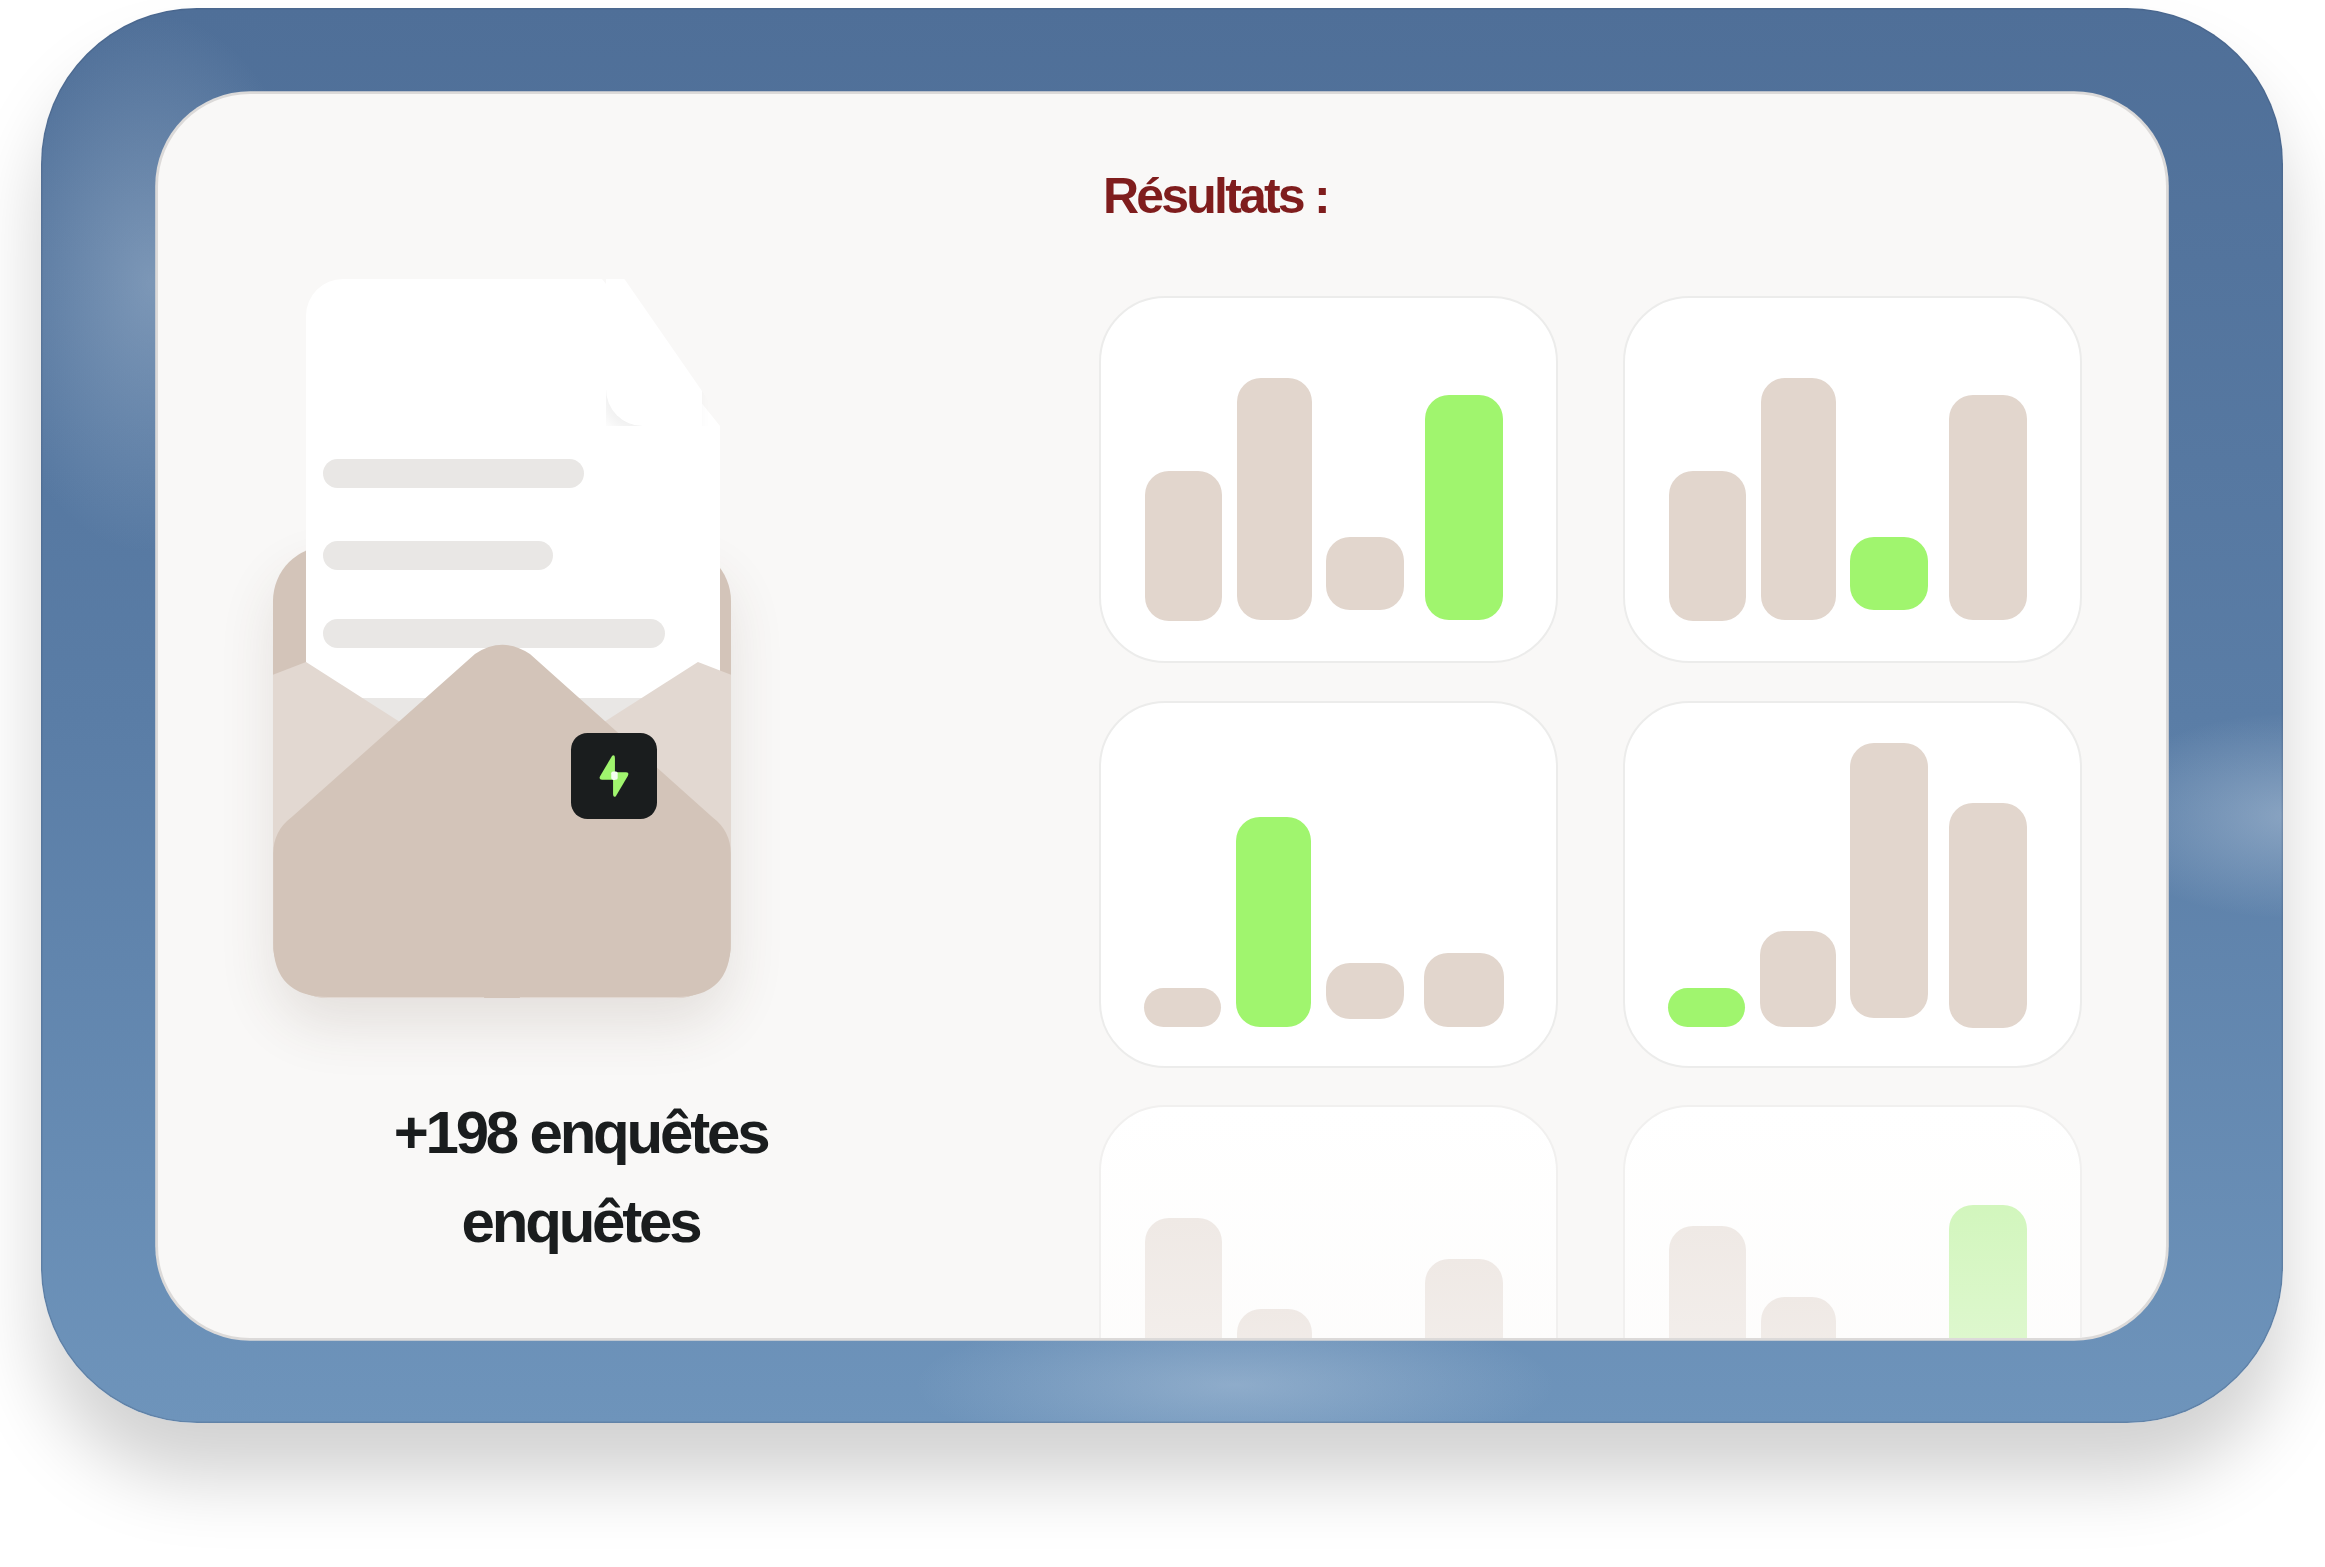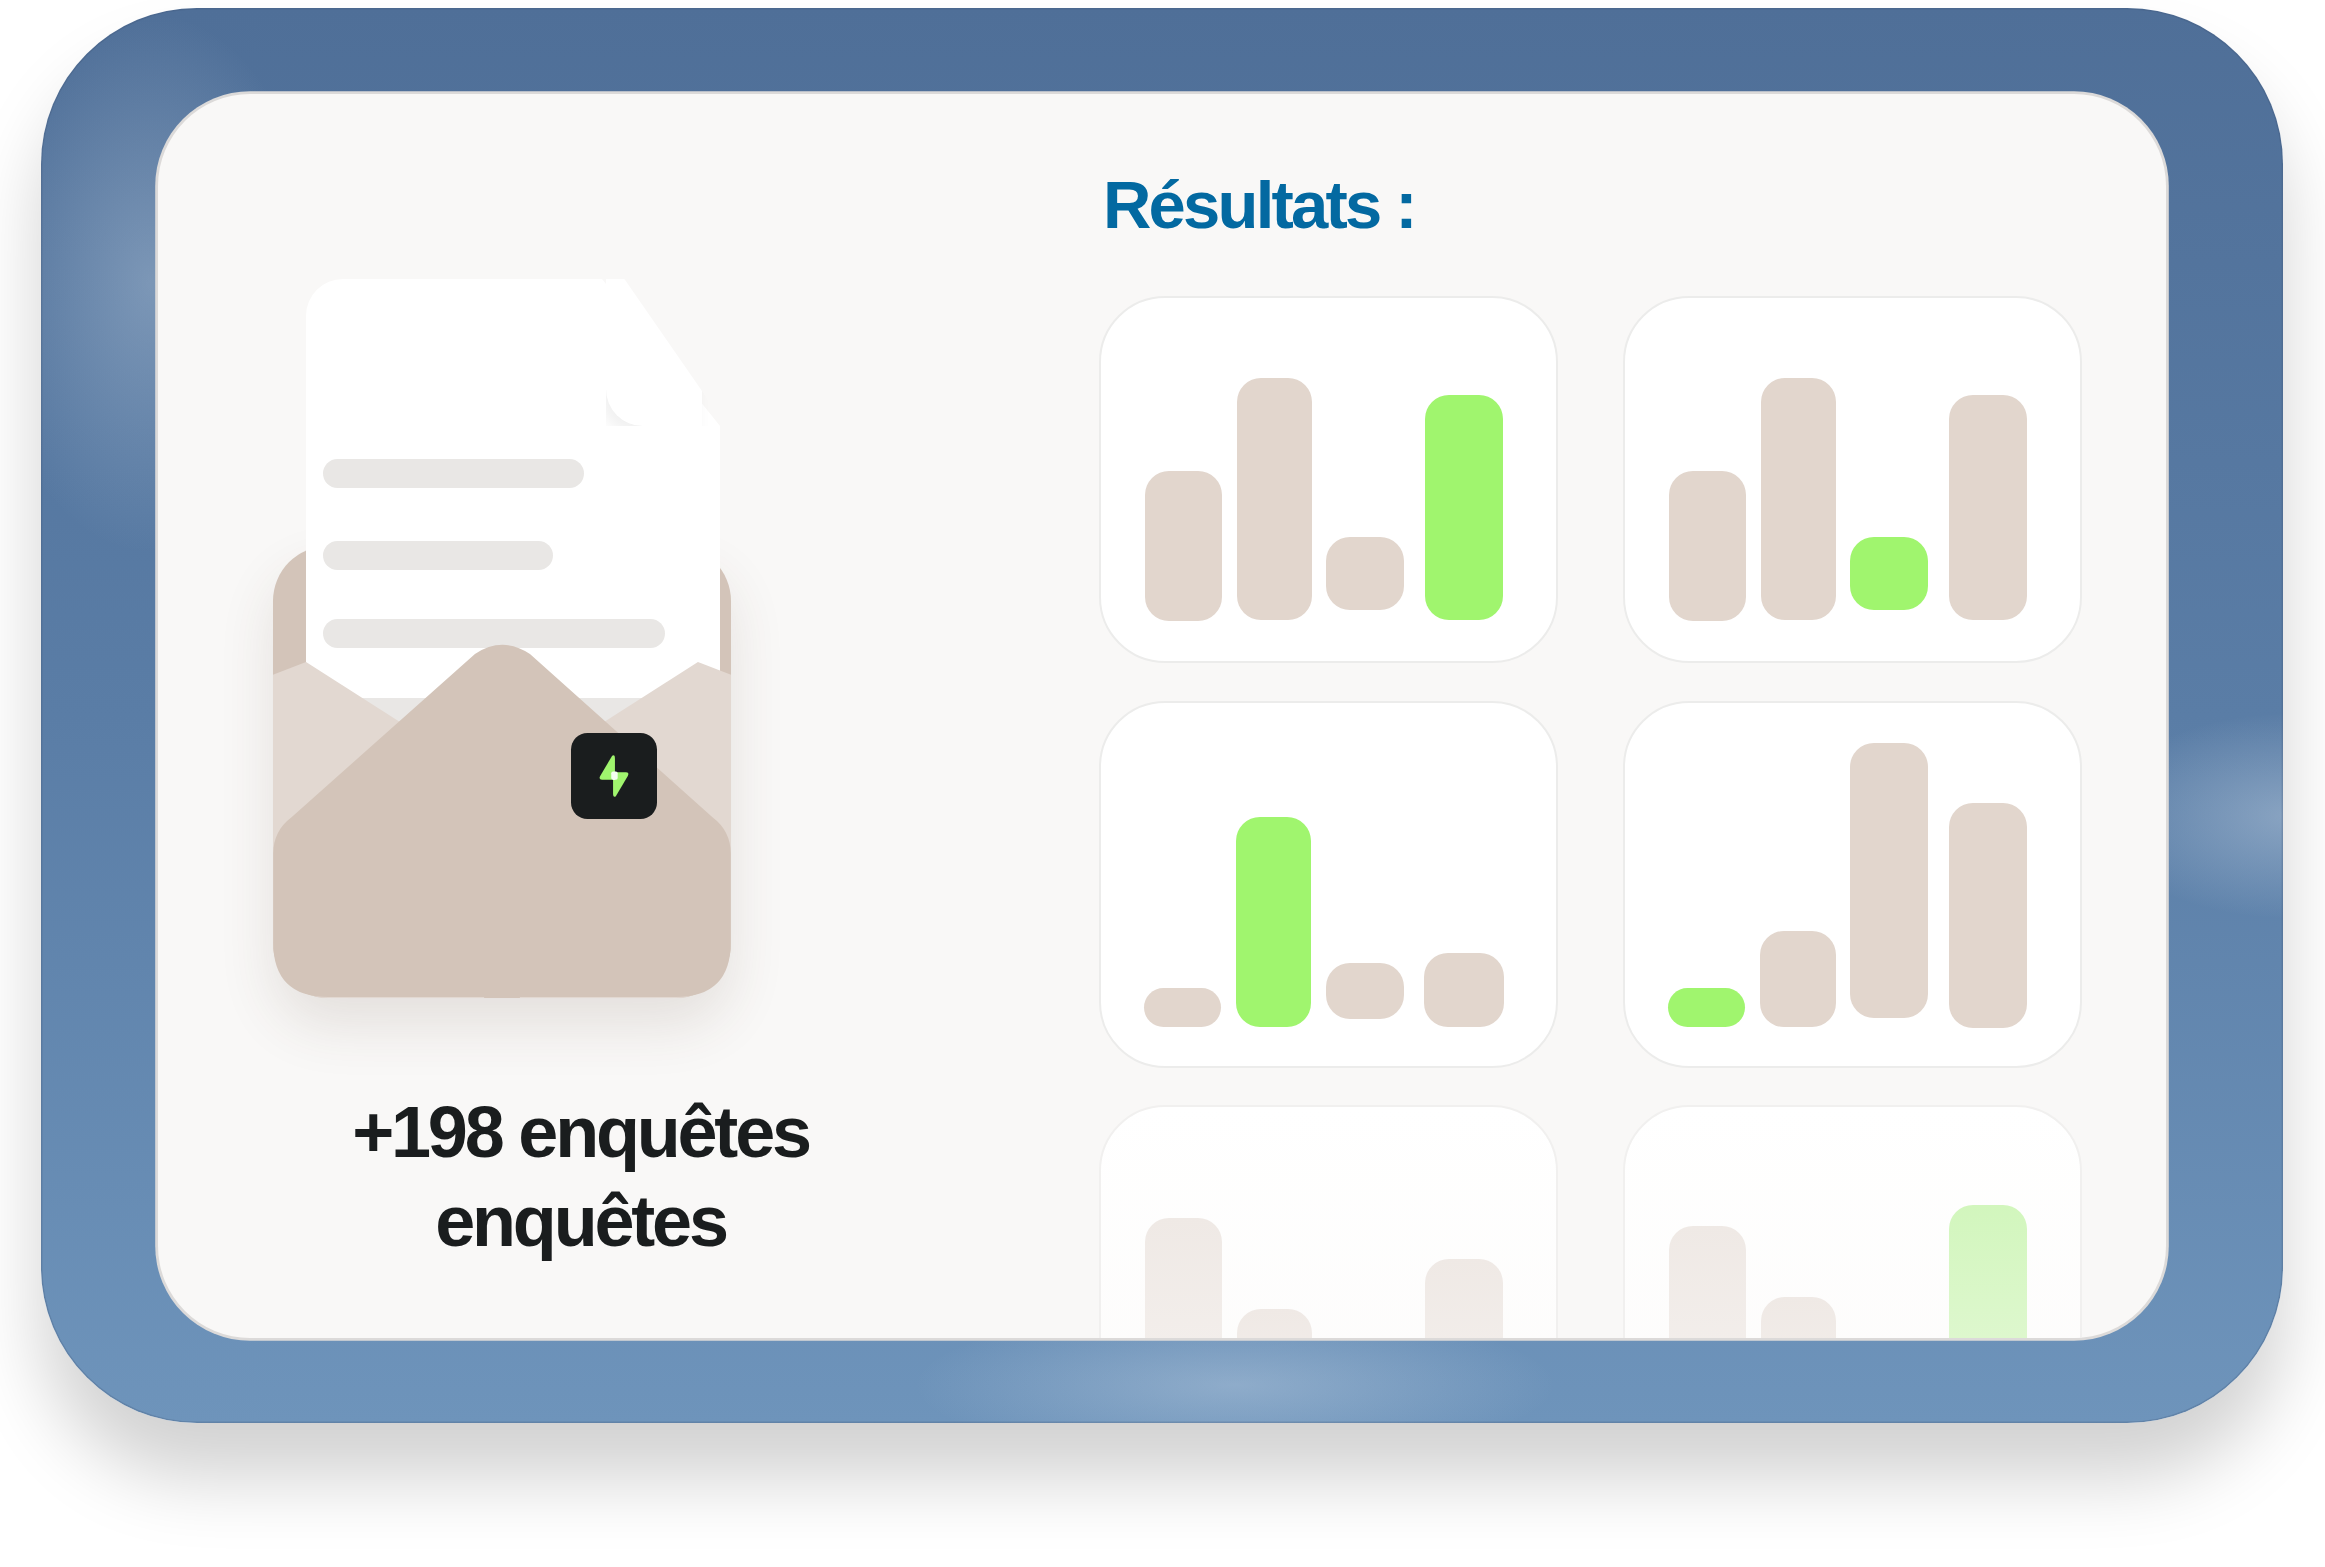--- a/index.html
+++ b/index.html
@@ -14,26 +14,26 @@
       linear-gradient(180deg, #4f6f98 0%, #5a7da6 50%, #6e94bb 100%);
     box-shadow: 0 55px 73px rgba(0,0,0,0.18), 0 0 0 1.4px rgba(60,80,110,0.25) inset;
   }
   .panel {
     position:absolute; left:158px; top:94px; width:2008px; height:1244px;
     border-radius:92px; background:#f9f8f7; overflow:hidden;
     box-shadow: 0 0 0 2.8px #dcdad9;
   }
 
   .title {
-    position:absolute; left:945px; top:77px; font-size:67px; font-weight:700;
-    color:#0369a1; letter-spacing:-2.8px; line-height:1; white-space:nowrap;
+    position:absolute; left:945px; top:77px; font-size:50px; font-weight:700;
+    color:#7f1d1d; letter-spacing:-2.8px; line-height:1; white-space:nowrap;
   }
   .stat {
     position:absolute; left:138px; top:994px; width:569px; text-align:center;
-    font-size:72px; font-weight:700; color:#1a1d1e; letter-spacing:-3.2px; line-height:89px;
+    font-size:60px; font-weight:700; color:#1a1d1e; letter-spacing:-3.2px; line-height:89px;
   }
   .stat span { display:block; }
 
   .card {
     position:absolute; width:459px; height:367px; border-radius:66px;
     background:#ffffff; border:2.8px solid #ececeb; box-sizing:border-box;
   }
   .bar { position:absolute; width:77px; border-radius:24px; background:#e2d6cd; }
   .bar.green { background:#a0f56e; }
   .card.faded { background:linear-gradient(180deg,#ffffff,#fcfbfa); border-color:#f1f0ef; }

